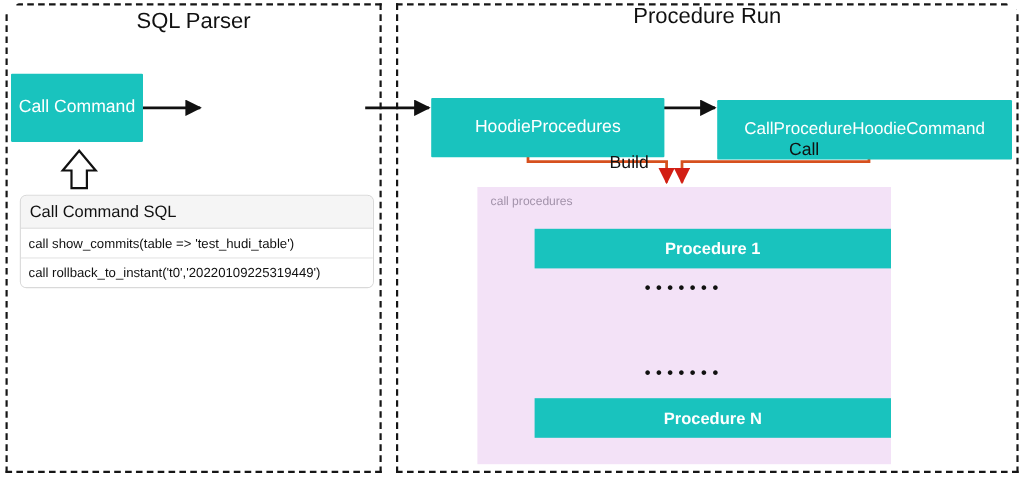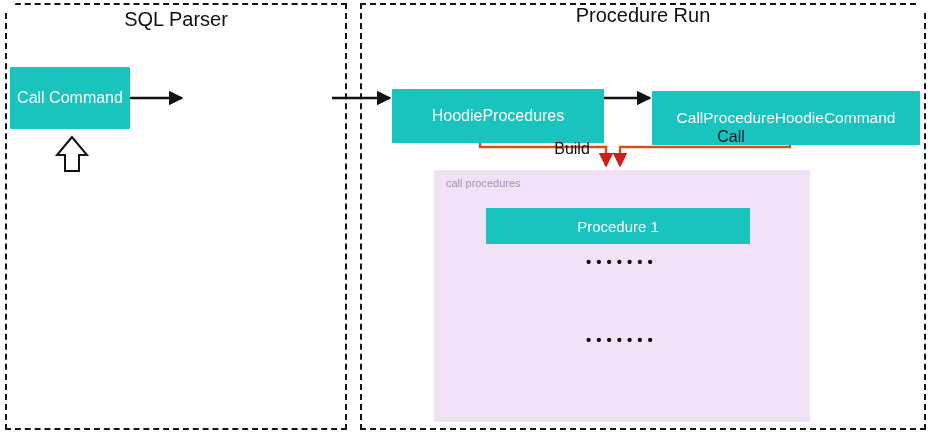--- a/index.html
+++ b/index.html
@@ -50,22 +50,22 @@
   .sql-row + .sql-row{border-top:1px solid #e4e4e4;}
   .user-procedures{
     position:absolute;left:434px;top:170px;width:376px;height:252px;
     background:var(--user_procedures_bg,#f3e2f7);
   }
   .user-procedures-label{
     position:absolute;left:12px;top:7px;font-size:11px;
     color:var(--user_procedures_label,#a292aa);
   }
   .proc-box{
-    position:absolute;left:486px;width:264px;height:36px;background:var(--teal,#19c3be);
-    color:#ffffff;display:flex;align-items:center;justify-content:center;font-size:15px;
+    position:absolute;left:486px;width:324px;height:36px;background:var(--teal,#19c3be);
+    color:#ffffff;display:flex;align-items:center;justify-content:center;font-size:15px;font-weight:bold;
   }
   .dots-row{
     position:absolute;left:486px;width:272px;height:20px;text-align:center;
     font-size:15px;font-weight:bold;letter-spacing:5px;color:#111;line-height:20px;
   }
 </style>
 </head>
 <body>
 
 <div class="canvas">
@@ -93,22 +93,28 @@
     <path d="M790 125 V147 H620 V166" class="edge-orange" marker-end="url(#mArrowRed)"></path>
   </svg>
 
   <div class="node" style="left:10px;top:67px;width:120px;height:62px;">Call Command</div>
   <div class="node" style="left:392px;top:89px;width:212px;height:54px;">HoodieProcedures</div>
   <div class="node" style="left:652px;top:71px;width:268px;height:54px;font-size:15.5px;margin-top:20px;">CallProcedureHoodieCommand</div>
 
   <div class="edge-label" style="left:537px;top:128px;margin-top:12px;">Build</div>
   <div class="edge-label" style="left:696px;top:128px;">Call</div>
 
+  <div class="sql-panel">
+    <div class="sql-panel-header">Call Command SQL</div>
+    <div class="sql-row">call show_commits(table =&gt; 'test_hudi_table')</div>
+    <div class="sql-row">call rollback_to_instant('t0','20220109225319449')</div>
+  </div>
 
   <div class="user-procedures">
     <div class="user-procedures-label">call procedures</div>
   </div>
 
   <div class="proc-box" style="top:208px;">Procedure 1</div>
   <div class="dots-row" style="top:252px;">•••••••</div>
   <div class="dots-row" style="top:330px;">•••••••</div>
+  <div class="proc-box" style="top:362px;">Procedure N</div>
 
 </div>
 
 </body></html>

